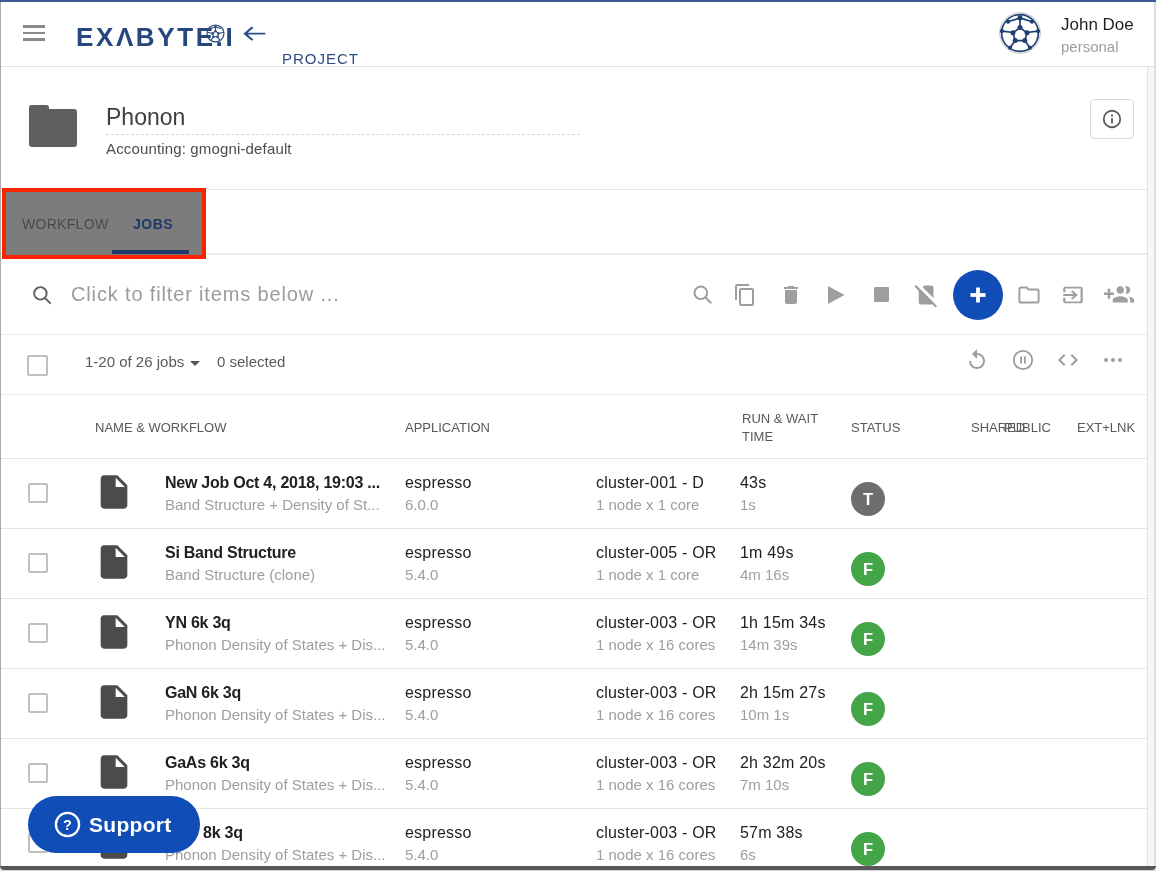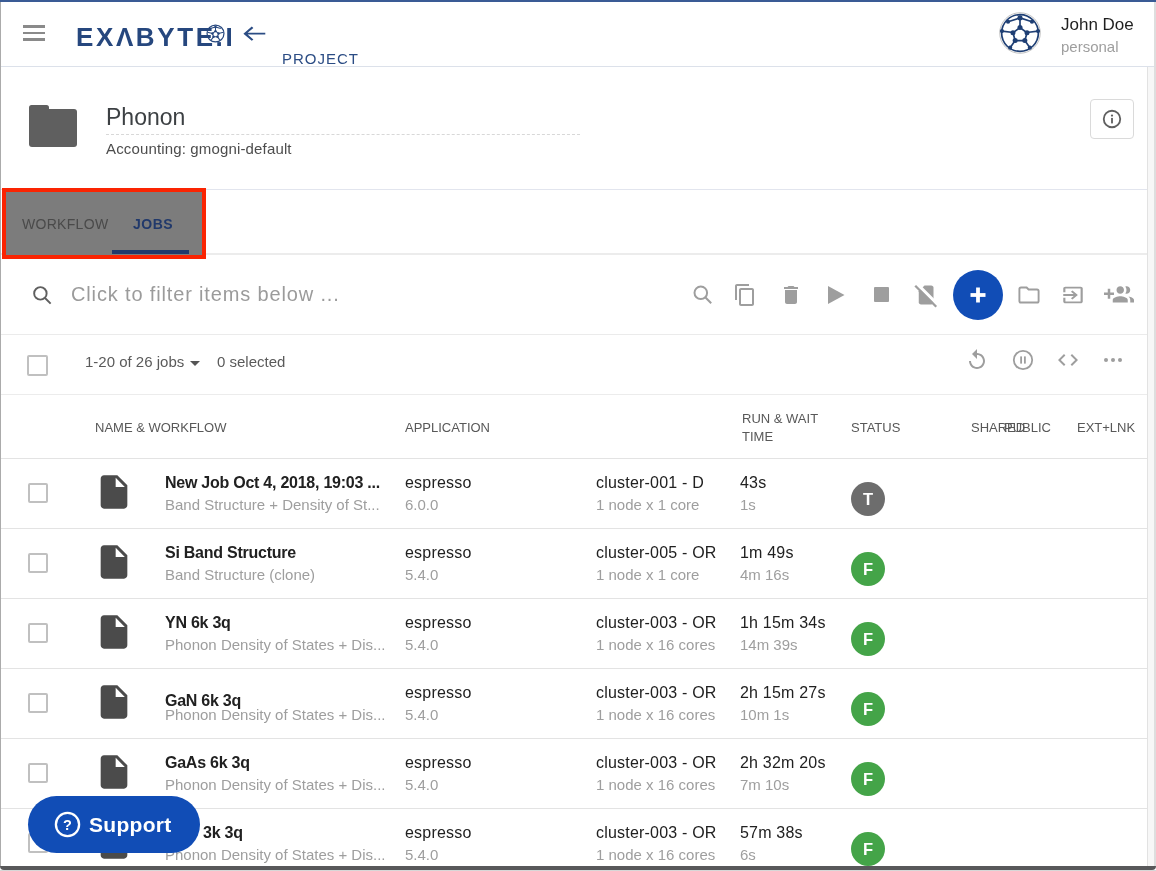--- a/index.html
+++ b/index.html
@@ -223,21 +223,21 @@
   <div class="abs t2" style="left:596px;top:636px;">1 node x 16 cores</div>
   <div class="abs t1r" style="left:740px;top:614px;">1h 15m 34s</div>
   <div class="abs t2" style="left:740px;top:636px;">14m 39s</div>
   <div class="st" style="left:851px;top:622px;background:#44a448;">F</div>
   <div class="hline" style="top:668px;background:#e3e3e3;"></div>
 
   <div class="ck" style="left:28px;top:693px;"></div>
   <svg class="abs" style="left:94px;top:682px;" width="40" height="40" viewBox="0 0 24 24">
       <path d="M6 2c-1.1 0-1.99.9-1.99 2L4 20c0 1.1.89 2 1.99 2H18c1.1 0 2-.9 2-2V8l-6-6H6zm7 7V3.5L18.5 9H13z" fill="#4b4b4b"></path>
     </svg>
-  <div class="abs t1" style="left:165px;top:684px;margin-top:8px;">GaN 6k 3q</div>
+  <div class="abs t1" style="left:165px;top:684px;">GaN 6k 3q</div>
   <div class="abs t2" style="left:165px;top:706px;">Phonon Density of States + Dis...</div>
   <div class="abs t1r" style="left:405px;top:684px;">espresso</div>
   <div class="abs t2" style="left:405px;top:706px;">5.4.0</div>
   <div class="abs t1r" style="left:596px;top:684px;">cluster-003 - OR</div>
   <div class="abs t2" style="left:596px;top:706px;">1 node x 16 cores</div>
   <div class="abs t1r" style="left:740px;top:684px;">2h 15m 27s</div>
   <div class="abs t2" style="left:740px;top:706px;">10m 1s</div>
   <div class="st" style="left:851px;top:692px;background:#44a448;">F</div>
   <div class="hline" style="top:738px;background:#e3e3e3;"></div>
 
@@ -253,21 +253,21 @@
   <div class="abs t2" style="left:596px;top:776px;">1 node x 16 cores</div>
   <div class="abs t1r" style="left:740px;top:754px;">2h 32m 20s</div>
   <div class="abs t2" style="left:740px;top:776px;">7m 10s</div>
   <div class="st" style="left:851px;top:762px;background:#44a448;">F</div>
   <div class="hline" style="top:808px;background:#e3e3e3;"></div>
 
   <div class="ck" style="left:28px;top:833px;"></div>
   <svg class="abs" style="left:94px;top:822px;" width="40" height="40" viewBox="0 0 24 24">
       <path d="M6 2c-1.1 0-1.99.9-1.99 2L4 20c0 1.1.89 2 1.99 2H18c1.1 0 2-.9 2-2V8l-6-6H6zm7 7V3.5L18.5 9H13z" fill="#4b4b4b"></path>
     </svg>
-  <div class="abs t1" style="left:203px;top:824px;">3k 3q</div>
+  <div class="abs t1" style="left:203px;top:824px;">8k 3q</div>
   <div class="abs t2" style="left:165px;top:846px;">Phonon Density of States + Dis...</div>
   <div class="abs t1r" style="left:405px;top:824px;">espresso</div>
   <div class="abs t2" style="left:405px;top:846px;">5.4.0</div>
   <div class="abs t1r" style="left:596px;top:824px;">cluster-003 - OR</div>
   <div class="abs t2" style="left:596px;top:846px;">1 node x 16 cores</div>
   <div class="abs t1r" style="left:740px;top:824px;">57m 38s</div>
   <div class="abs t2" style="left:740px;top:846px;">6s</div>
   <div class="st" style="left:851px;top:832px;background:#44a448;">F</div>
 
   <div class="abs" style="left:28px;top:796px;width:172px;height:57px;border-radius:28.5px;background:#114db6;"></div>

